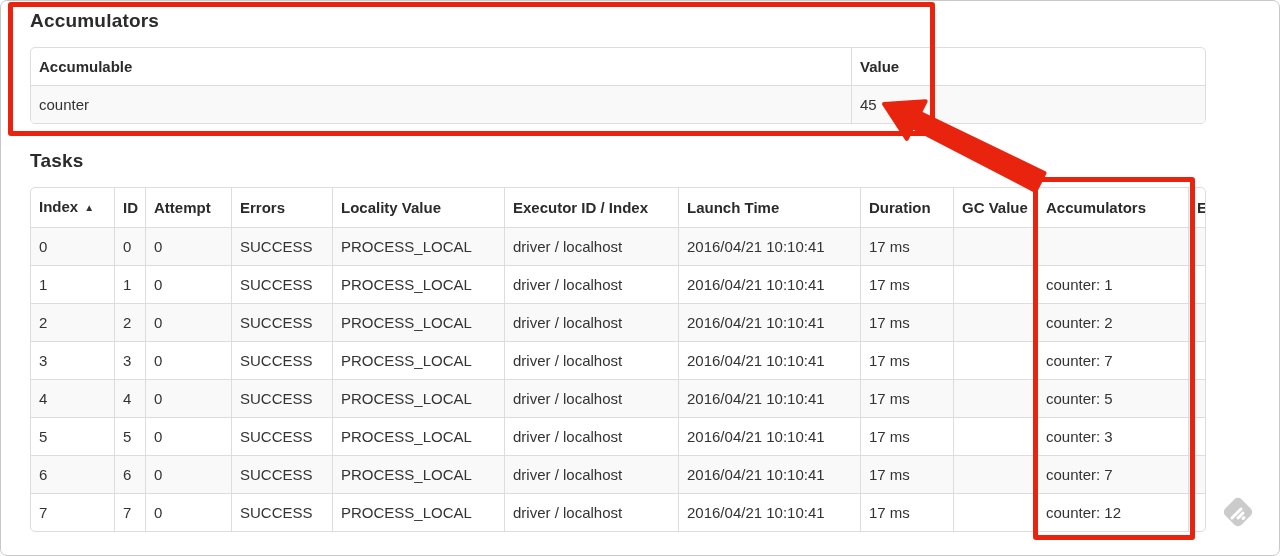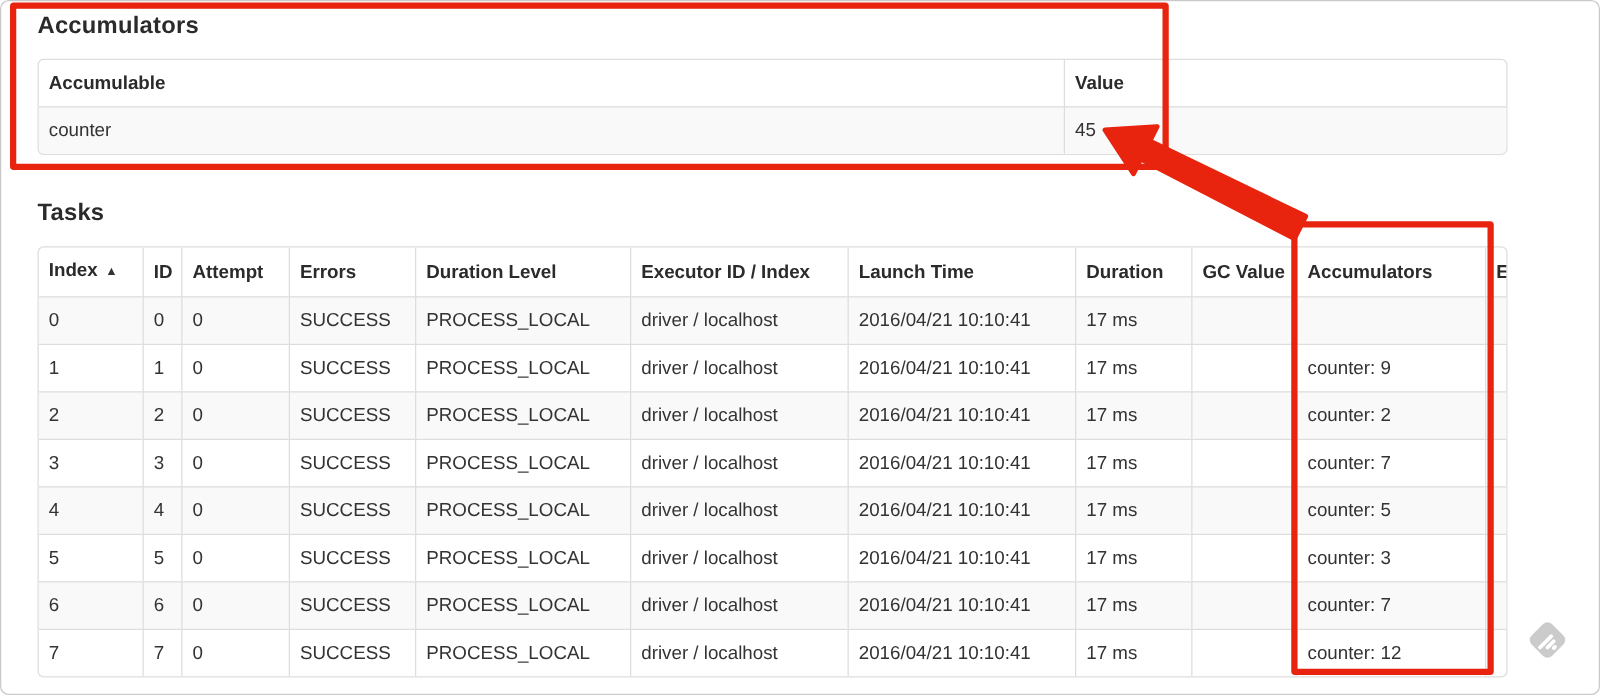--- a/index.html
+++ b/index.html
@@ -18,21 +18,21 @@
     z-index: 50;
   }
   .page { padding: 10px 26px 0 30px; position: relative; }
   h4.section-title {
     font-size: 19px;
     font-weight: bold;
     color: #2b2b2b;
     margin: 0 0 15px 0;
     letter-spacing: 0.2px;
   }
-  h4.section-title.tasks { margin-top: 36px; }
+  h4.section-title.tasks { margin-top: 26px; }
   .tbl-wrap {
     border: 1px solid #dddddd;
     border-radius: 5px;
     width: 1176px;
     overflow: hidden;
     background: #ffffff;
   }
   table {
     border-collapse: separate;
     border-spacing: 0;
@@ -130,21 +130,21 @@
           <col style="width: 84px;">
           <col style="width: 151px;">
           <col style="width: 68px;">
         </colgroup>
       <thead>
           <tr>
             <th>Index<span class="sort">▲</span></th>
             <th>ID</th>
             <th>Attempt</th>
             <th>Errors</th>
-            <th>Duration Level</th>
+            <th>Locality Value</th>
             <th>Executor ID / Index</th>
             <th>Launch Time</th>
             <th>Duration</th>
             <th>GC Value</th>
             <th>Accumulators</th>
             <th>Errors</th>
           </tr>
         </thead>
       <tbody>
           <tr>
@@ -163,21 +163,21 @@
           <tr>
             <td>1</td>
             <td>1</td>
             <td>0</td>
             <td>SUCCESS</td>
             <td>PROCESS_LOCAL</td>
             <td>driver / localhost</td>
             <td>2016/04/21 10:10:41</td>
             <td>17 ms</td>
             <td></td>
-            <td>counter: 9</td>
+            <td>counter: 1</td>
             <td></td>
           </tr>
           <tr>
             <td>2</td>
             <td>2</td>
             <td>0</td>
             <td>SUCCESS</td>
             <td>PROCESS_LOCAL</td>
             <td>driver / localhost</td>
             <td>2016/04/21 10:10:41</td>

